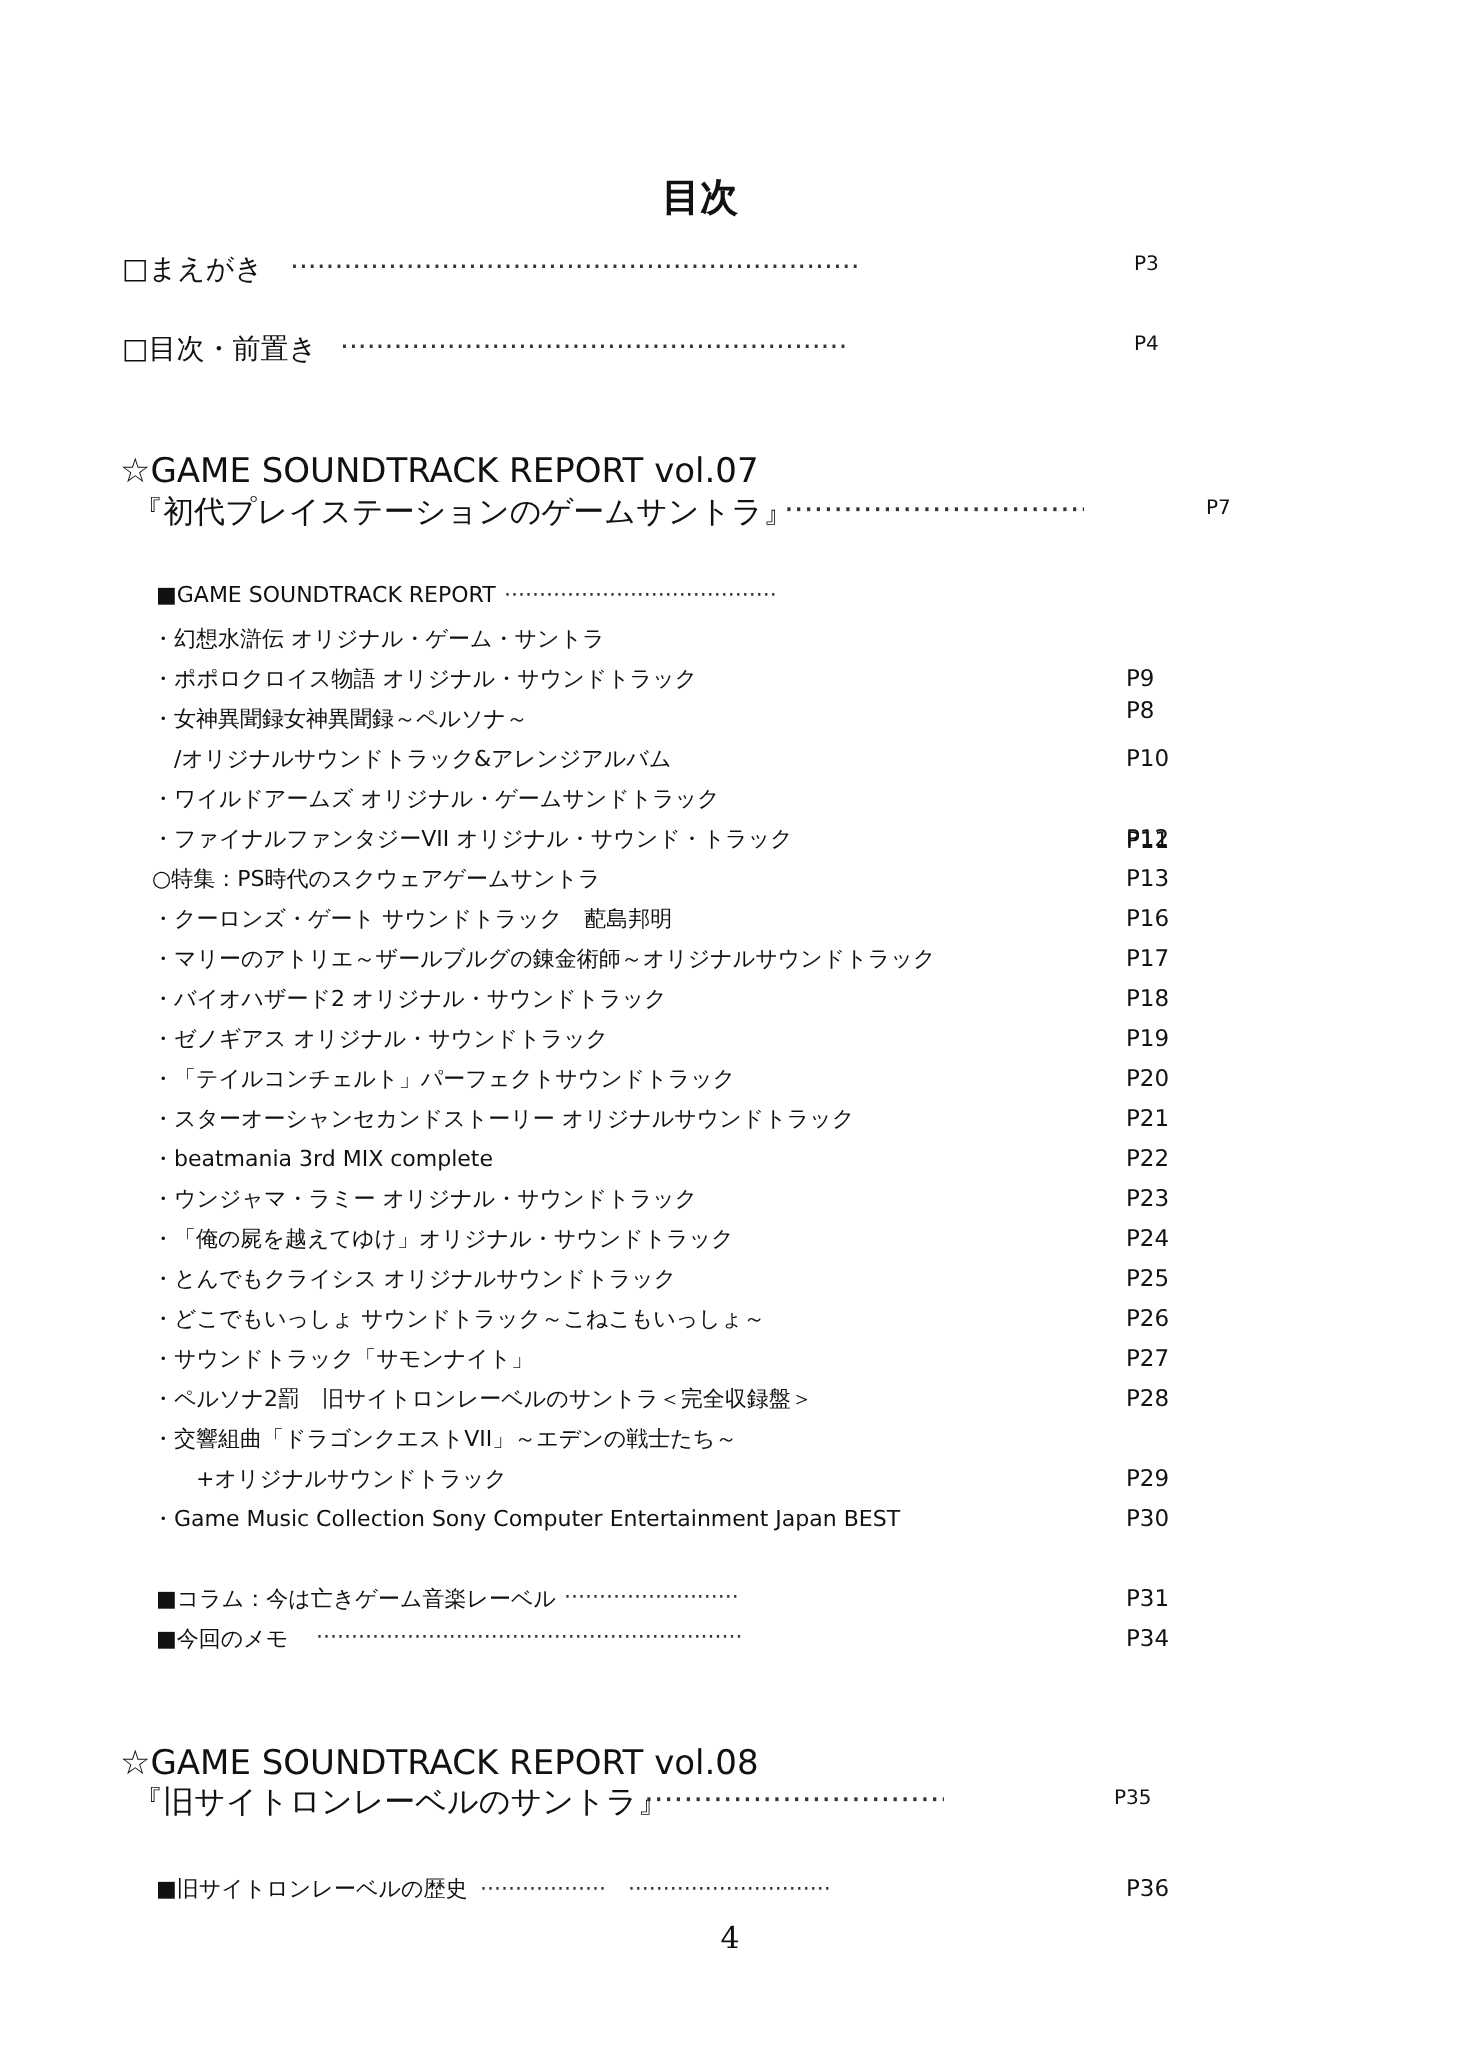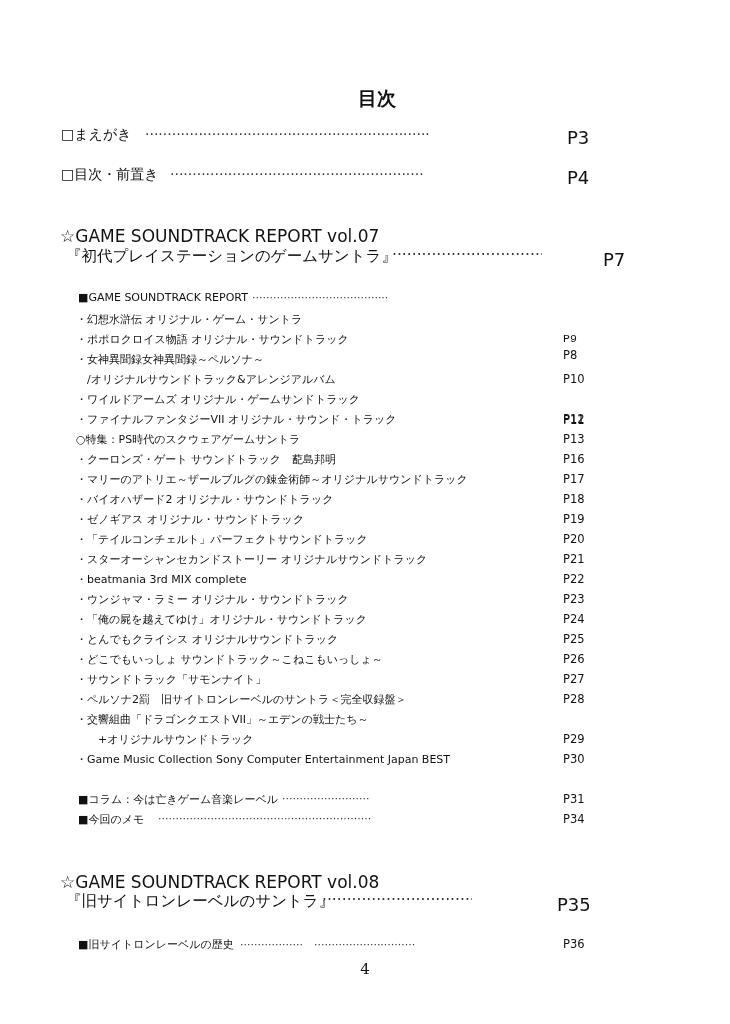--- a/index.html
+++ b/index.html
@@ -1,25 +1,25 @@
 <!DOCTYPE html>
 <html><head>
 <meta charset="utf-8">
 <style>
   html, body { margin: 0; padding: 0; background: #ffffff; }
   body { width: 730px; height: 1024px; position: relative; overflow: hidden;
          font-family: "DejaVu Sans", sans-serif; color: #111; }
   .abs { position: absolute; white-space: nowrap; }
-  .title { left: 0; width: 700px; top: 86px; text-align: center; font-size: 19px; font-weight: bold; padding-left: 27px; }
+  .title { left: 0; width: 700px; top: 86px; text-align: center; font-size: 19px; font-weight: bold; }
   .top-item { font-size: 14px; }
   .vol-head { font-size: 17px; }
   .vol-sub { font-size: 15.5px; }
   .sub { font-size: 11px; }
   .dots { display: inline-block; overflow: hidden; vertical-align: baseline; letter-spacing: 0; color: #333; }
-  .pg-big { font-size: 18px; }
+  .pg-big { font-size: 10px; }
   .pg-sub { font-size: 11.5px; }
   .footer { left: 0; width: 730px; top: 960px; text-align: center; font-family: "DejaVu Serif", serif; font-size: 15px; }
 </style>
 </head>
 <body>
 
 <div class="abs title">目次</div>
 
 <div class="abs top-item" style="left:61px; top:126px;">
   <span>□まえがき</span>
@@ -38,21 +38,21 @@
 <div class="abs vol-sub dots" style="left:392px; top:246px; width:150px;">································</div>
 <div class="abs pg-big" style="left:603px; top:249px;">P7</div>
 
 <div class="abs sub" style="left:78px; top:291px;">■GAME SOUNDTRACK REPORT</div>
 <div class="abs sub dots" style="left:252px; top:291px; width:188px;">·······································</div>
 
 <div id="vol07-list">
   <div class="abs sub" style="left:76px; top:312px;">・幻想水滸伝 オリジナル・ゲーム・サントラ</div>
   <div class="abs pg-sub" style="left:563px; top:312px;margin-top:36px;">P8</div>
   <div class="abs sub" style="left:76px; top:332px;">・ポポロクロイス物語 オリジナル・サウンドトラック</div>
-  <div class="abs pg-sub" style="left:563px; top:332px;font-family:Liberation Mono, monospace;">P9</div>
+  <div class="abs pg-sub" style="left:563px; top:332px;">P9</div>
   <div class="abs sub" style="left:76px; top:352px;">・女神異聞録女神異聞録～ペルソナ～</div>
   <div class="abs sub" style="left:76px; top:372px;">　/オリジナルサウンドトラック&amp;アレンジアルバム</div>
   <div class="abs pg-sub" style="left:563px; top:372px;">P10</div>
   <div class="abs sub" style="left:76px; top:392px;">・ワイルドアームズ オリジナル・ゲームサンドトラック</div>
   <div class="abs pg-sub" style="left:563px; top:413px;">P11</div>
   <div class="abs sub" style="left:76px; top:412px;">・ファイナルファンタジーVII オリジナル・サウンド・トラック</div>
   <div class="abs pg-sub" style="left:563px; top:412px;">P12</div>
   <div class="abs sub" style="left:76px; top:432px;">○特集：PS時代のスクウェアゲームサントラ</div>
   <div class="abs pg-sub" style="left:563px; top:432px;">P13</div>
   <div class="abs sub" style="left:76px; top:452px;">・クーロンズ・ゲート サウンドトラック　蓜島邦明</div>

